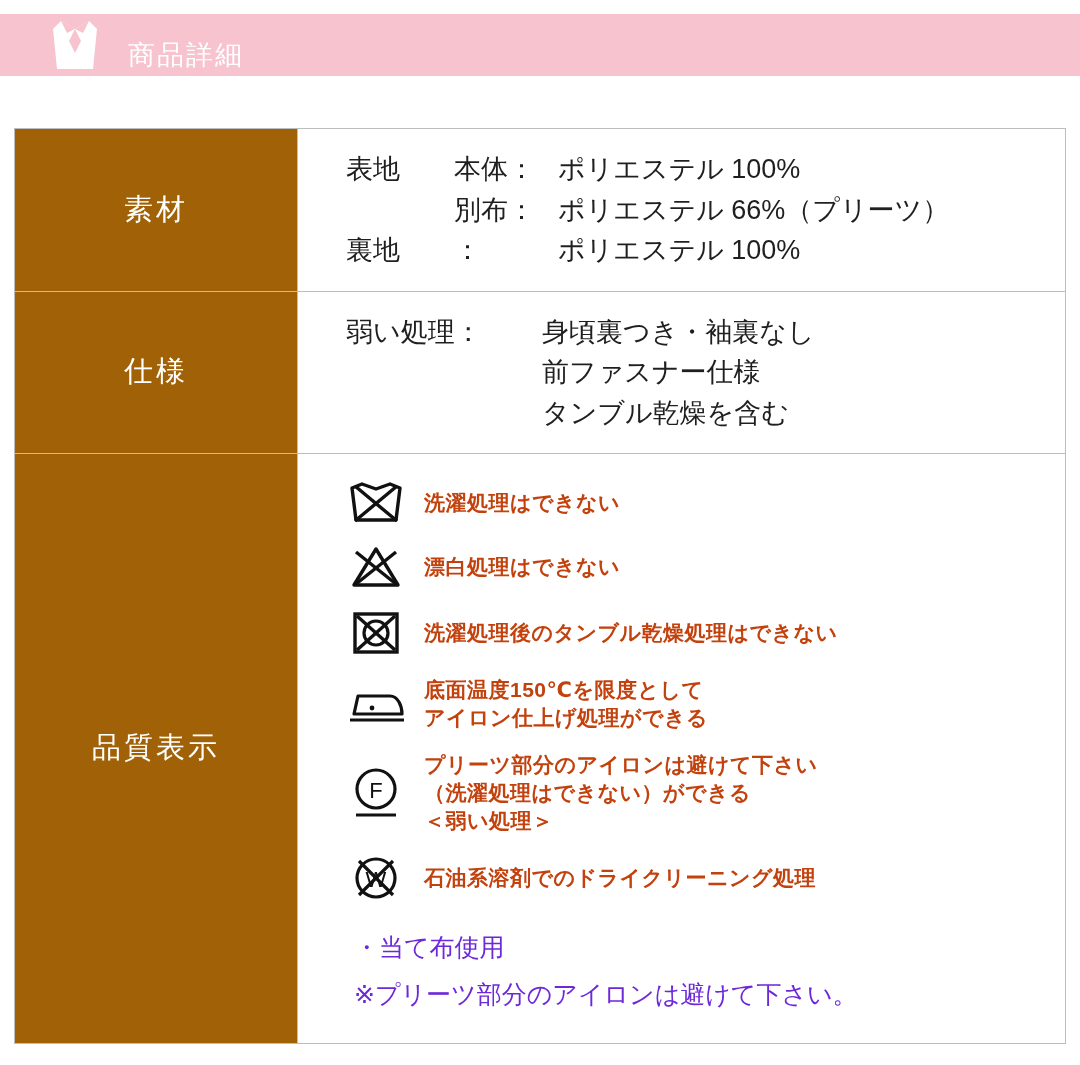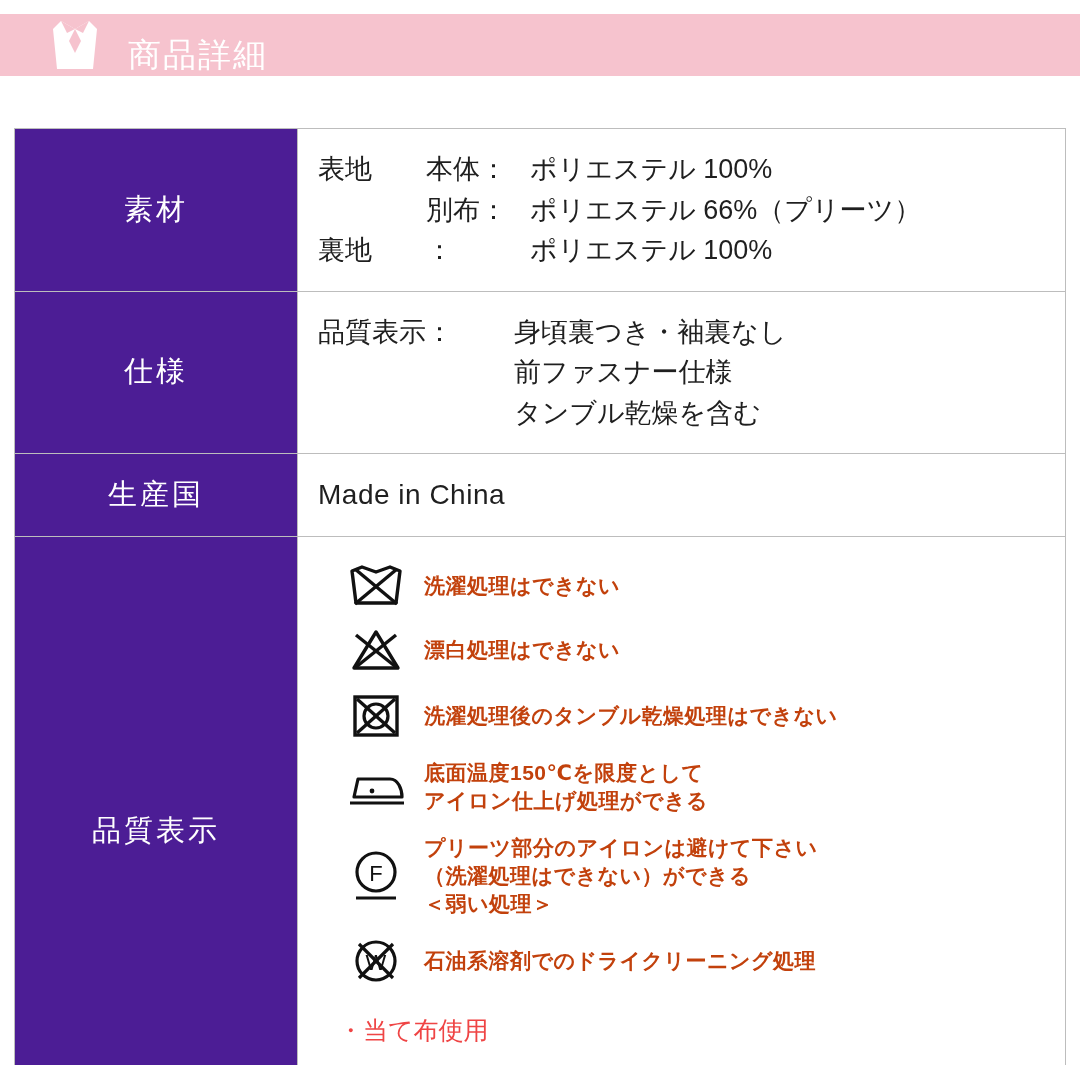--- a/index.html
+++ b/index.html
@@ -27,21 +27,21 @@
     align-items: center;
   }
   .header-icon {
     width: 78px;
     display: flex;
     align-items: center;
     justify-content: center;
     margin-left: 36px;
   }
   .header-title {
-    font-size: 33px;
+    font-size: 27px;
     color: #ffffff;
     letter-spacing: 2px;
     font-weight: 500;
     margin-left: 14px;
     margin-top: 20px;
   }
 
   
   .table {
     position: absolute;
@@ -51,30 +51,30 @@
     border: 1px solid #bdbdbd;
     border-collapse: collapse;
     table-layout: fixed;
   }
   .table tr > * {
     border: 1px solid #bdbdbd;
     vertical-align: middle;
   }
   .th {
     width: 280px;
-    background: #4c1d95;
+    background: #a16207;
     color: #ffffff;
     text-align: center;
     font-size: 29px;
     letter-spacing: 3px;
     font-weight: 400;
   }
   .td {
     background: #ffffff;
-    padding: 20px 0 20px 20px;
+    padding: 20px 0 20px 48px;
     font-size: 27px;
     line-height: 1.5;
     color: #1f1f1f;
   }
 
   .mat-line {
     display: flex;
   }
   .mat-label {
     display: inline-block;
@@ -125,21 +125,22 @@
     font-weight: 600;
     letter-spacing: 0.5px;
   }
   .care-notes {
     margin-top: 22px;
     padding-left: 10px;
   }
   .care-note {
     font-size: 25px;
     line-height: 1.9;
-    color: #ef4444;
+    color: #6d28d9;
+    margin-left: 16px;
   }
 </style>
 </head>
 <body>
 
 <div class="header">
   <div class="header-icon">
     <svg width="60" height="52" viewBox="0 0 60 52" aria-hidden="true">
       <path d="M16 2 L30 10 L44 2 L52 10 L48 50 L12 50 L8 10 Z" fill="#ffffff"></path>
       <path d="M30 10 L24 22 L30 34 L36 22 Z" fill="#f6c3ce"></path>
@@ -171,38 +172,34 @@
           <span class="mat-sub">：</span>
           <span>ポリエステル 100%</span>
         </div>
       </td>
     </tr>
 
     <tr>
       <td class="th">仕様</td>
       <td class="td">
         <div class="spec-line">
-          <span class="spec-label">品質表示：</span>
+          <span class="spec-label">弱い処理：</span>
           <span>身頃裏つき・袖裏なし</span>
         </div>
         <div class="spec-line">
           <span class="spec-indent"></span>
           <span>前ファスナー仕様</span>
         </div>
         <div class="spec-line">
           <span class="spec-indent"></span>
           <span>タンブル乾燥を含む</span>
         </div>
       </td>
     </tr>
 
-    <tr>
-      <td class="th">生産国</td>
-      <td class="td origin">Made in China</td>
-    </tr>
 
     <tr>
       <td class="th">品質表示</td>
       <td class="td care">
 
         <div class="care-row">
           <div class="care-sym">
             <svg width="56" height="46" viewBox="0 0 56 46" aria-hidden="true">
               <path d="M4 8 L14 4 L28 9 L42 4 L52 8 L48 40 L8 40 Z" fill="none" stroke="#111" stroke-width="3.4" stroke-linejoin="round"></path>
               <line x1="7" y1="6" x2="49" y2="41" stroke="#111" stroke-width="3.4"></line>

